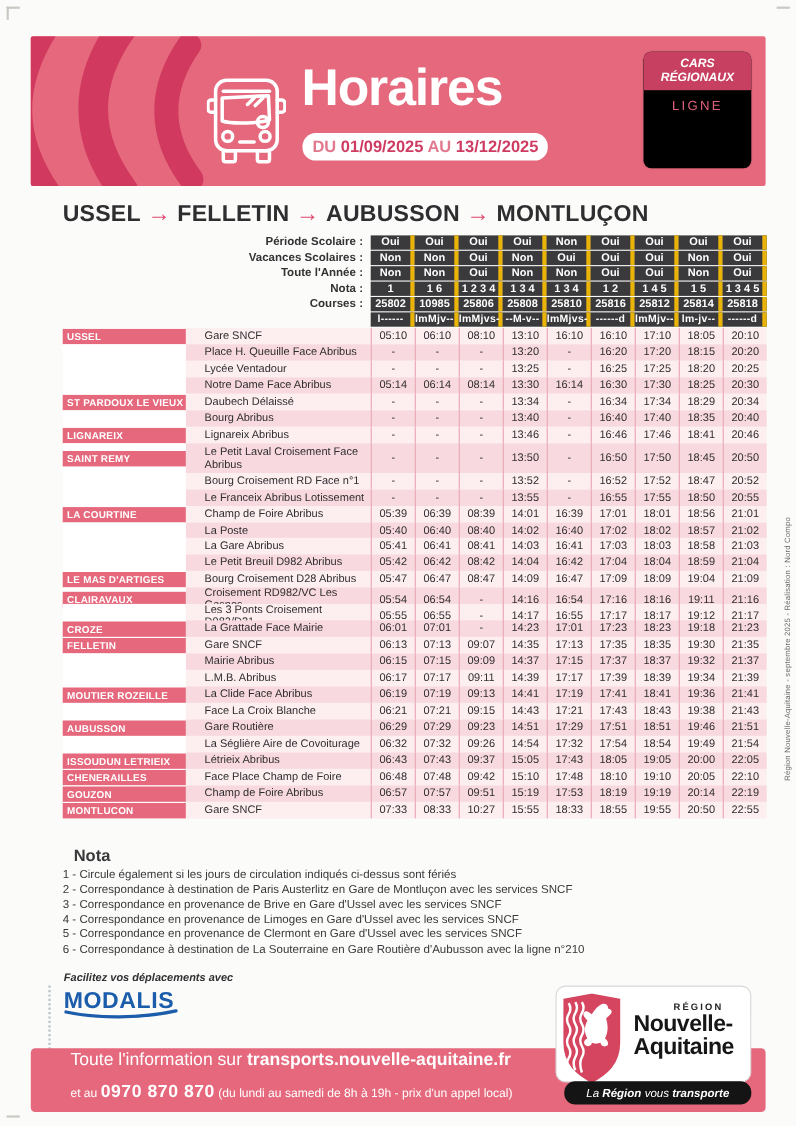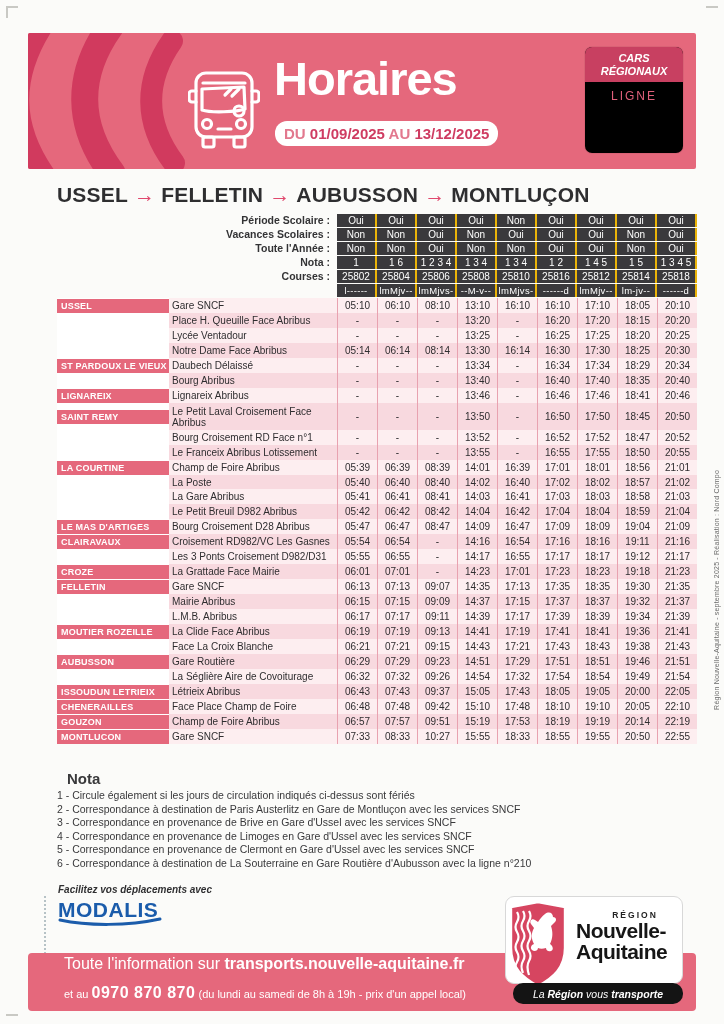--- a/index.html
+++ b/index.html
@@ -19,26 +19,26 @@
   .line-badge .topseg{background:#c84061;color:#fff;font-style:italic;font-weight:bold;font-size:11px;line-height:13px;text-align:center;padding:5px 2px 4px;}
   .line-badge .ligne{color:#e0607b;font-size:12px;letter-spacing:2px;text-align:center;margin-top:7px;}
   .line-badge .num{color:#d94a6e;font-size:37px;font-weight:bold;text-align:center;line-height:38px;letter-spacing:1px;}
   
   .route{position:absolute;left:57px;top:183px;font-size:21px;font-weight:bold;color:#2e2e30;letter-spacing:.2px;white-space:nowrap;}
   .route .arr{color:#e0486d;padding:0 6px;font-weight:bold;}
   
   .sched{position:absolute;left:57px;top:214px;width:641px;}
   .shrow{display:grid;grid-template-columns:280px repeat(9,40px);height:13px;margin-bottom:1px;}
   .shlabel{font-size:10.5px;font-weight:bold;color:#333335;text-align:right;padding-right:7px;line-height:13px;}
-  .shcell{background:#3a393c;color:#fff;font-size:10px;font-weight:normal;text-align:center;line-height:13px;border-right:2px solid #eab308;box-sizing:border-box;}
+  .shcell{background:#3a393c;color:#fff;font-size:10px;font-weight:bold;text-align:center;line-height:13px;border-right:4px solid #eab308;box-sizing:border-box;}
   .shrow.codes .shcell{font-size:9.5px;letter-spacing:.3px;}
   .brow{display:grid;grid-template-columns:112px 168px repeat(9,40px);}
   .brow .acell{background:#fff;display:flex;align-items:center;}
   .abadge{background:#e5687c;color:#fff;font-size:9px;font-weight:bold;width:100%;height:14px;line-height:14px;padding-left:4px;box-sizing:border-box;letter-spacing:.2px;white-space:nowrap;}
-  .scell{font-size:10px;color:#2e2d2f;padding-left:3px;display:flex;align-items:center;line-height:11px;box-sizing:border-box;}
+  .scell{font-size:10px;color:#2e2d2f;padding-left:17px;display:flex;align-items:center;line-height:11px;box-sizing:border-box;}
   .tcell{font-size:10px;color:#2e2d2f;text-align:center;display:flex;align-items:center;justify-content:center;border-left:1px solid #e8a2b0;box-sizing:border-box;}
   .stripe-a{background:#fdeef0;}
   .stripe-b{background:#f8d9df;}
   
   .nota{position:absolute;left:57px;top:770px;width:620px;color:#39393b;}
   .nota .ntitle{font-size:15px;font-weight:bold;margin-bottom:2px;margin-left:10px;}
   .nota .nline{font-size:10.5px;line-height:13.5px;}
   
   .tagline{position:absolute;left:58px;top:884px;font-size:10px;font-style:italic;font-weight:bold;color:#2f2f31;}
   .modalis{position:absolute;left:58px;top:899px;width:110px;}
@@ -153,21 +153,21 @@
         <div class="shcell">1 3 4</div>
         <div class="shcell">1 3 4</div>
         <div class="shcell">1 2</div>
         <div class="shcell">1 4 5</div>
         <div class="shcell">1 5</div>
         <div class="shcell">1 3 4 5</div>
       </div>
       <div class="shrow">
         <div class="shlabel">Courses :</div>
         <div class="shcell">25802</div>
-        <div class="shcell">25804</div>
+        <div class="shcell">10985</div>
         <div class="shcell">25806</div>
         <div class="shcell">25808</div>
         <div class="shcell">25810</div>
         <div class="shcell">25816</div>
         <div class="shcell">25812</div>
         <div class="shcell">25814</div>
         <div class="shcell">25818</div>
       </div>
       <div class="shrow codes">
         <div class="shlabel"></div>

